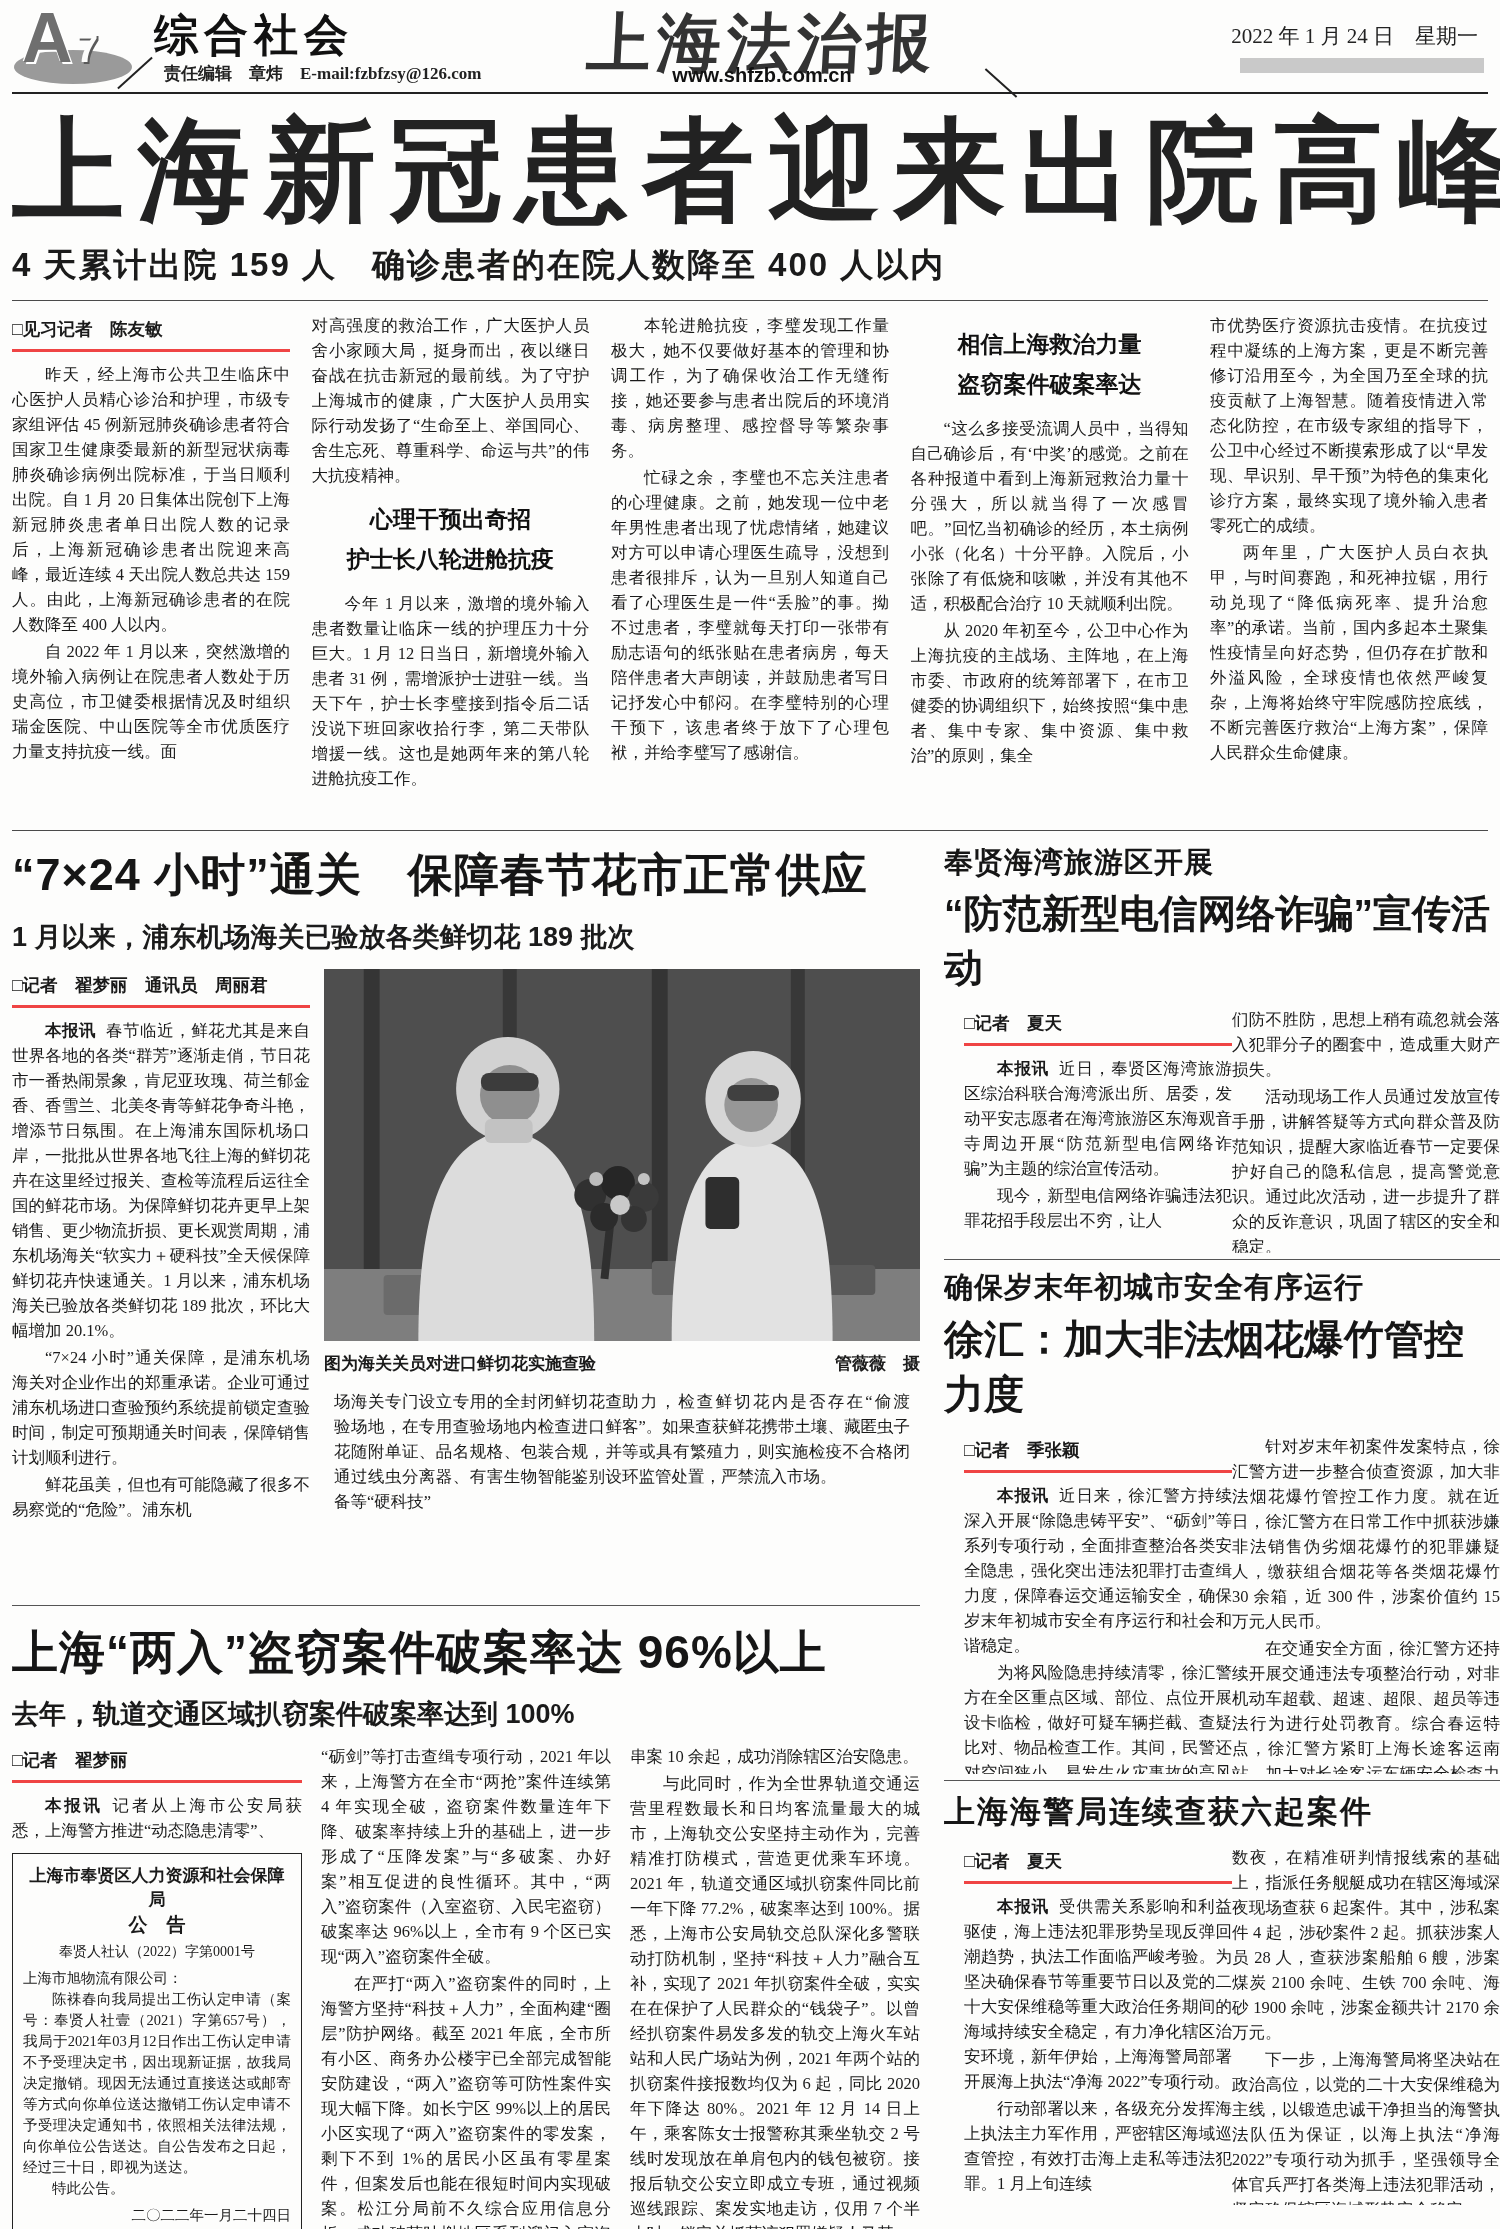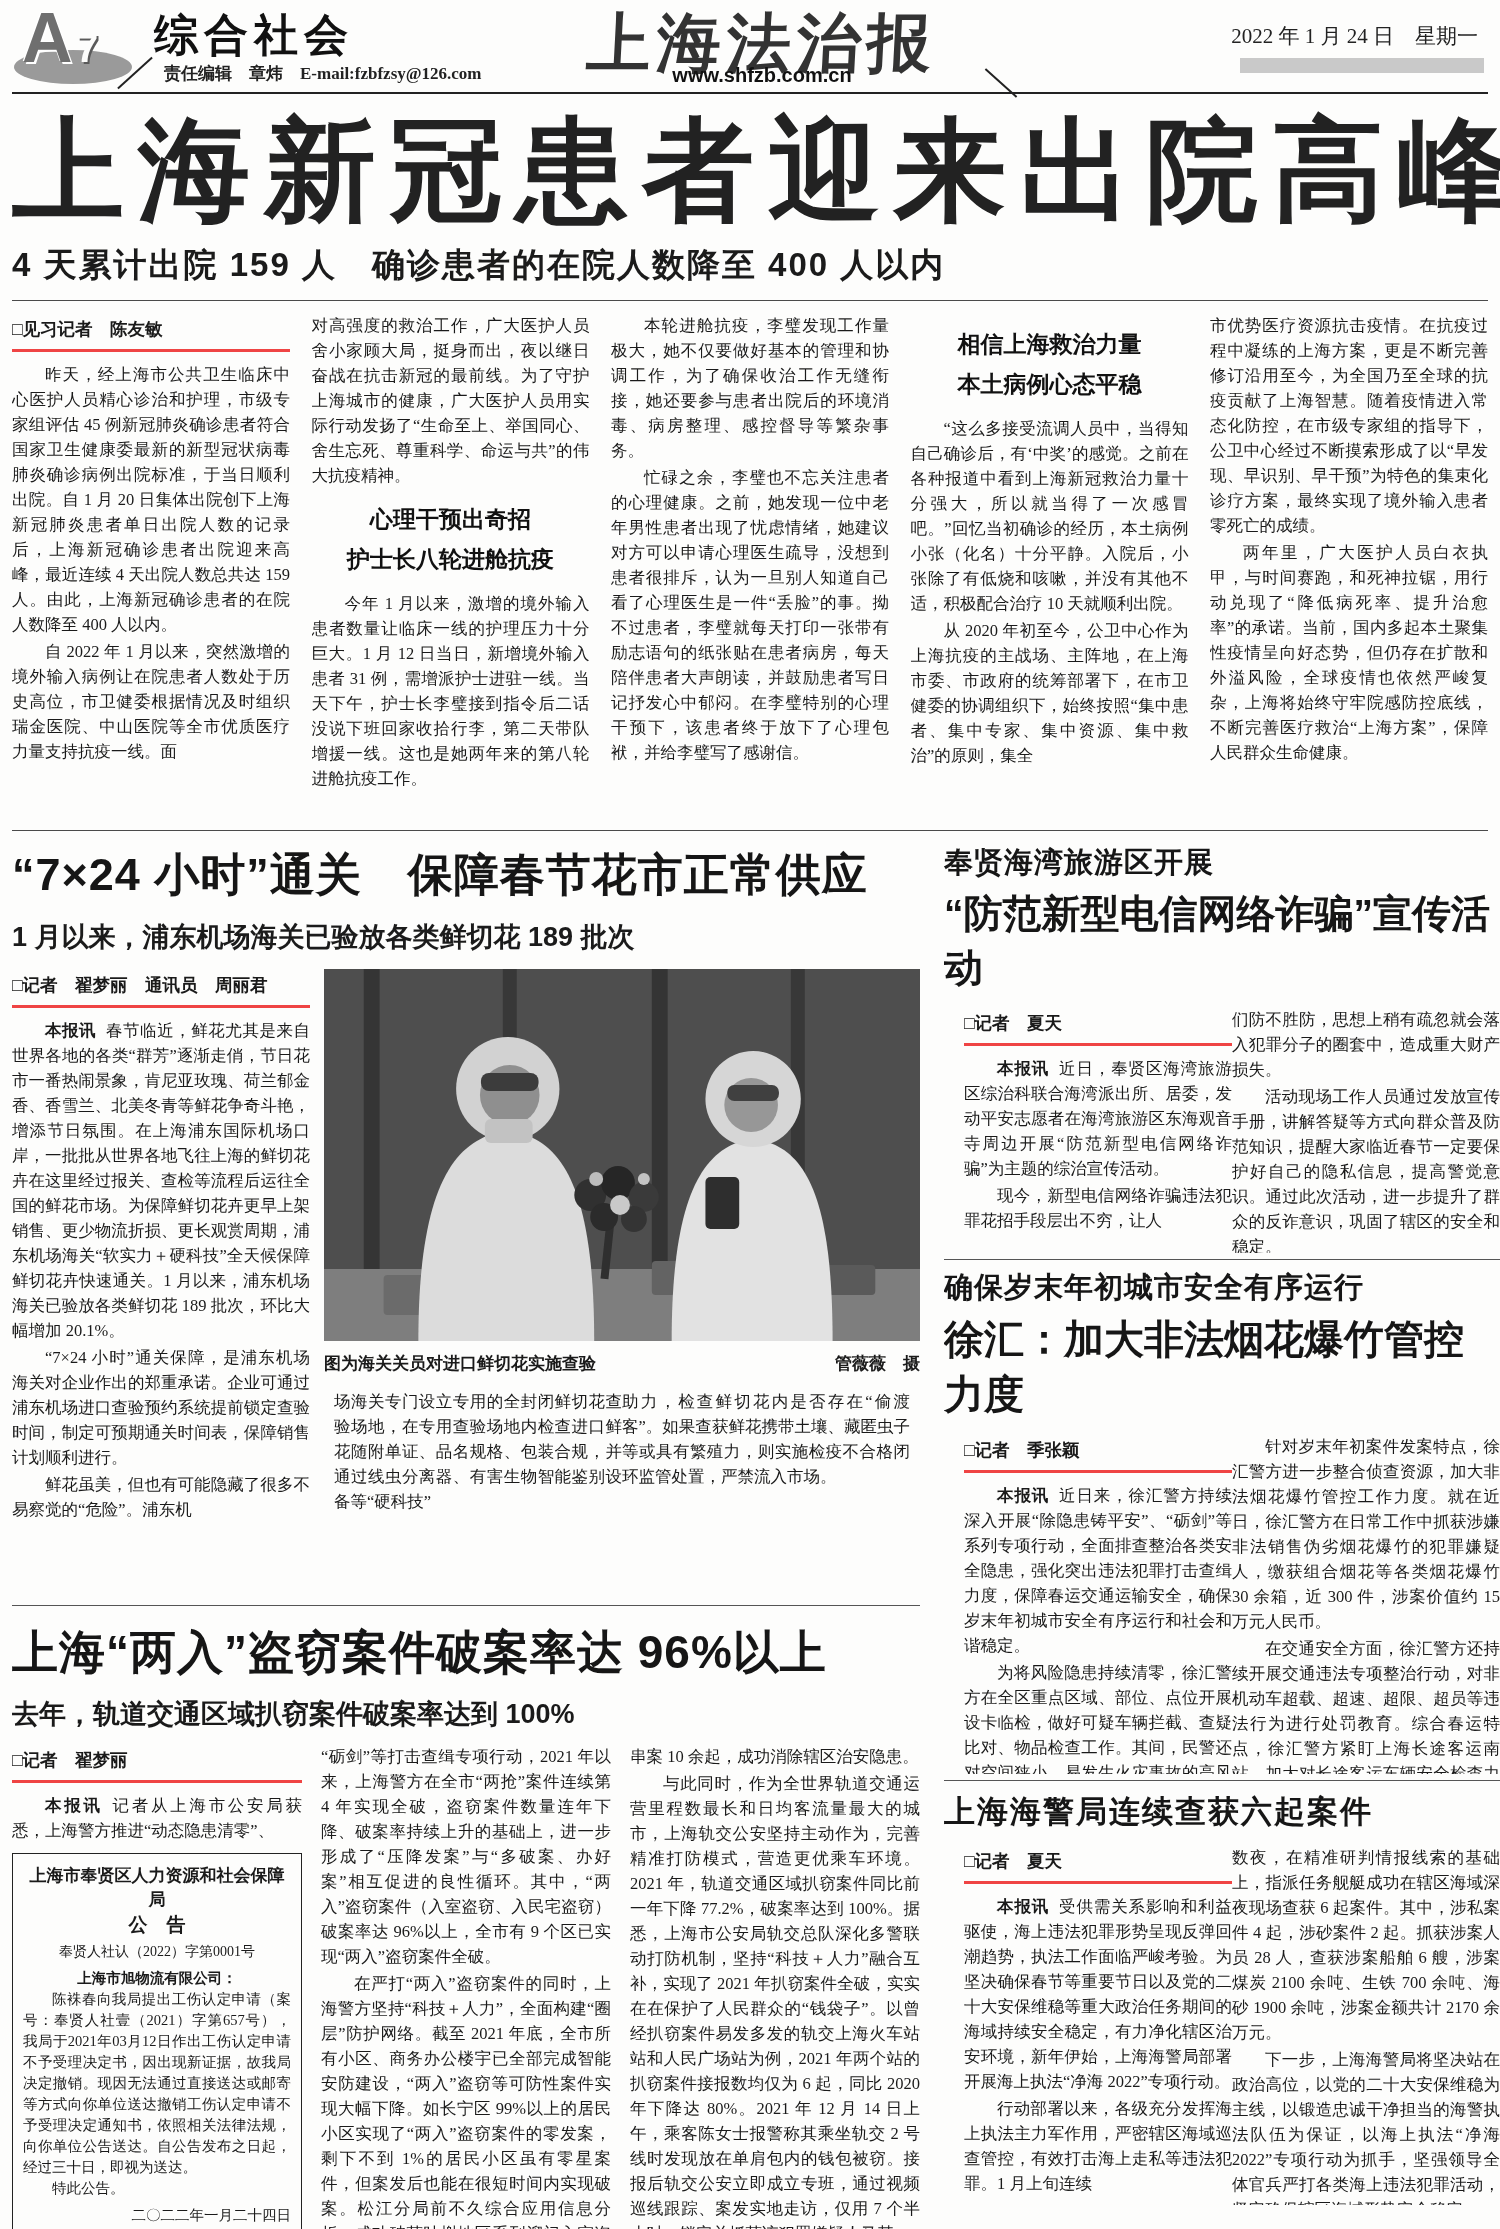--- a/index.html
+++ b/index.html
@@ -69,21 +69,21 @@
   .theft{margin-top:10px;height:642px;overflow:hidden;}
   .theft h2{margin:6px 0 0 0;font-family:"Liberation Sans",sans-serif;font-weight:900;
         font-size:46px;letter-spacing:1px;color:#161616;white-space:nowrap;}
   .theft .sub{margin-top:12px;font-family:"Liberation Sans",sans-serif;font-weight:bold;font-size:27px;}
   .theft-body{display:flex;justify-content:space-between;margin-top:12px;height:520px;overflow:hidden;}
   .theft-body .tc{width:290px;overflow:hidden;}
   .notice{border:1.5px solid #222;margin-top:10px;padding:10px 10px 8px 10px;font-size:14.5px;line-height:21px;}
   .notice .org{text-align:center;font-weight:bold;font-size:17px;line-height:24px;}
   .notice .title{text-align:center;font-weight:bold;font-size:19px;margin:2px 0 6px 0;}
   .notice .docno{text-align:center;font-size:14px;margin-bottom:6px;}
-  .notice .addr{font-weight:bold;text-align:center;}
+  .notice .addr{font-weight:normal;}
   .notice .nbody{text-align:justify;text-indent:2em;}
   .notice .closing{text-indent:2em;}
   .notice .ndate{text-align:right;margin-top:6px;}
   
   .kicker{font-family:"Liberation Sans",sans-serif;font-weight:900;font-size:29px;
         letter-spacing:1px;color:#161616;margin-top:2px;}
   .rhead{font-family:"Liberation Sans",sans-serif;font-weight:900;color:#161616;margin:4px 0 0 0;}
   .fraud .rhead{font-size:39px;}
   .xuhui .rhead{font-size:40px;}
   .coast .rhead{font-size:31px;letter-spacing:2px;}
@@ -138,21 +138,21 @@
       </div>
       <p class="para">今年 1 月以来，激增的境外输入患者数量让临床一线的护理压力十分巨大。1 月 12 日当日，新增境外输入患者 31 例，需增派护士进驻一线。当天下午，护士长李璧接到指令后二话没说下班回家收拾行李，第二天带队增援一线。这也是她两年来的第八轮进舱抗疫工作。</p>
     </div>
     <div class="col">
       <p class="para">本轮进舱抗疫，李璧发现工作量极大，她不仅要做好基本的管理和协调工作，为了确保收治工作无缝衔接，她还要参与患者出院后的环境消毒、病房整理、感控督导等繁杂事务。</p>
       <p class="para">忙碌之余，李璧也不忘关注患者的心理健康。之前，她发现一位中老年男性患者出现了忧虑情绪，她建议对方可以申请心理医生疏导，没想到患者很排斥，认为一旦别人知道自己看了心理医生是一件“丢脸”的事。拗不过患者，李璧就每天打印一张带有励志语句的纸张贴在患者病房，每天陪伴患者大声朗读，并鼓励患者写日记抒发心中郁闷。在李璧特别的心理干预下，该患者终于放下了心理包袱，并给李璧写了感谢信。</p>
     </div>
     <div class="col">
       <div class="inline-head">
         <div>相信上海救治力量</div>
-        <div>本土病例心态平稳</div>
+        <div>盗窃案件破案率达</div>
       </div>
       <p class="para">“这么多接受流调人员中，当得知自己确诊后，有‘中奖’的感觉。之前在各种报道中看到上海新冠救治力量十分强大，所以就当得了一次感冒吧。”回忆当初确诊的经历，本土病例小张（化名）十分平静。入院后，小张除了有低烧和咳嗽，并没有其他不适，积极配合治疗 10 天就顺利出院。</p>
       <p class="para">从 2020 年初至今，公卫中心作为上海抗疫的主战场、主阵地，在上海市委、市政府的统筹部署下，在市卫健委的协调组织下，始终按照“集中患者、集中专家、集中资源、集中救治”的原则，集全</p>
     </div>
     <div class="col">
       <p class="para cont">市优势医疗资源抗击疫情。在抗疫过程中凝练的上海方案，更是不断完善修订沿用至今，为全国乃至全球的抗疫贡献了上海智慧。随着疫情进入常态化防控，在市级专家组的指导下，公卫中心经过不断摸索形成了以“早发现、早识别、早干预”为特色的集束化诊疗方案，最终实现了境外输入患者零死亡的成绩。</p>
       <p class="para">两年里，广大医护人员白衣执甲，与时间赛跑，和死神拉锯，用行动兑现了“降低病死率、提升治愈率”的承诺。当前，国内多起本土聚集性疫情呈向好态势，但仍存在扩散和外溢风险，全球疫情也依然严峻复杂，上海将始终守牢院感防控底线，不断完善医疗救治“上海方案”，保障人民群众生命健康。</p>
     </div>
   </section>
   <div class="rule"></div>

